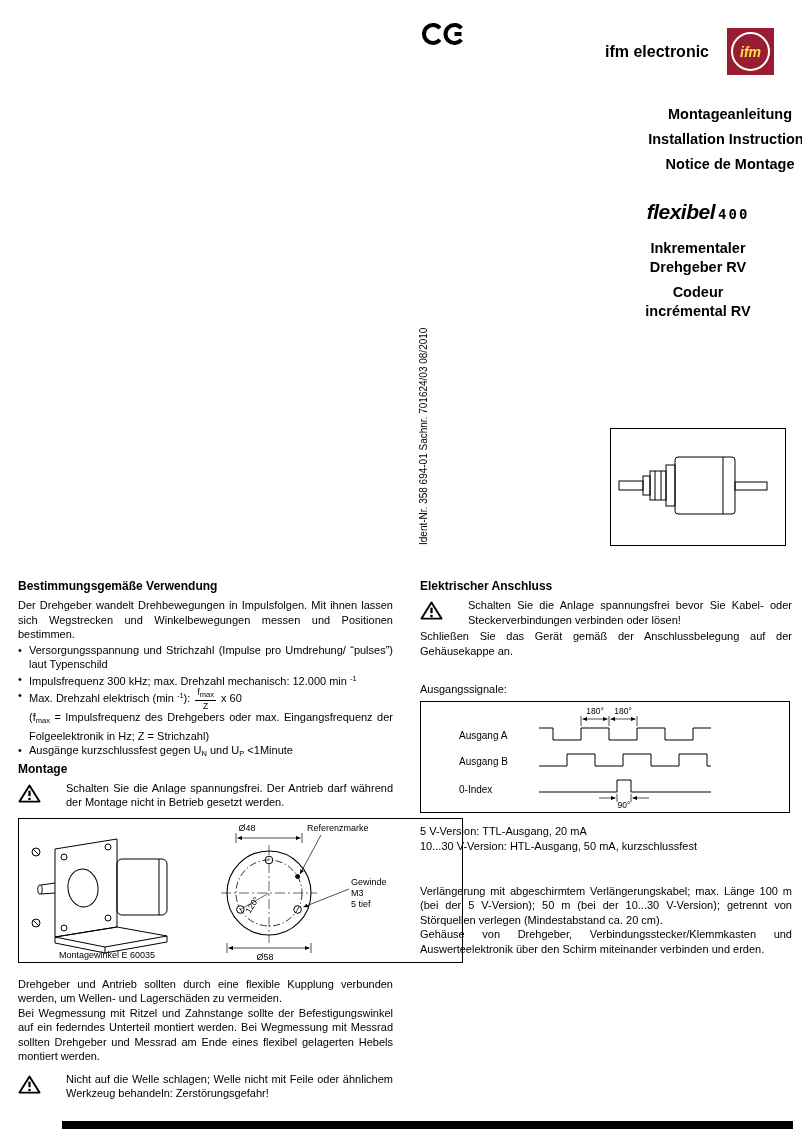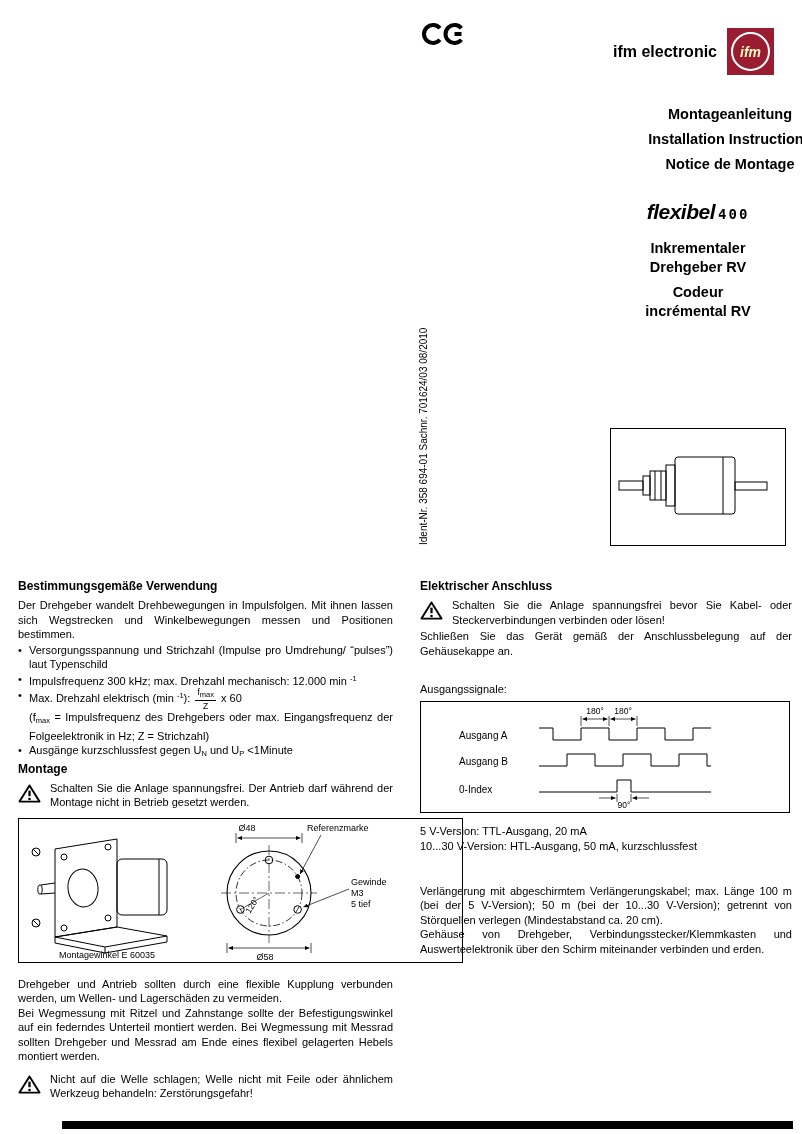--- a/index.html
+++ b/index.html
@@ -5,24 +5,24 @@
   html,body { margin:0; padding:0; background:#e8e8e8; }
   .page {
     position:relative; width:802px; height:1134px; background:#ffffff;
     font-family:"Liberation Sans", sans-serif; color:#000; overflow:hidden;
     margin:0 auto;
   }
   svg text { font-family:"Liberation Sans", sans-serif; fill:#000; }
 
   
   .ce-mark { position:absolute; left:422px; top:20px; }
-  .brand-row { position:absolute; top:28px; right:28px; display:flex; align-items:center; gap:10px; }
+  .brand-row { position:absolute; top:28px; right:28px; display:flex; align-items:center; gap:18px; }
   .brand-text { font-size:16px; font-weight:bold; }
   .ifm-logo { width:47px; height:47px; background:#9a1c30; display:flex; align-items:center; justify-content:center; }
-  .ifm-circle { width:35px; height:35px; border:2px solid #fff; border-radius:50%; color:#fef9c3;
+  .ifm-circle { width:35px; height:35px; border:2px solid #fff; border-radius:50%; color:#fde047;
     font-style:italic; font-weight:bold; font-size:14px; display:flex; align-items:center; justify-content:center; }
 
   .doc-titles { position:absolute; left:632px; top:106px; width:196px; text-align:center;
     font-weight:bold; font-size:14.5px; }
   .doc-titles div { margin-bottom:9px; }
 
   .efector { position:absolute; left:622px; top:200px; width:152px; text-align:center; white-space:nowrap; }
   .ef-main { font-style:italic; font-weight:bold; font-size:21px; letter-spacing:-0.5px; }
   .ef-suffix { font-weight:bold; font-size:14px; letter-spacing:2px; margin-left:3px; font-family:"DejaVu Sans Mono", monospace; }
 
@@ -49,21 +49,21 @@
 
   .bullets { margin-top:1px; }
   .li { position:relative; padding-left:11px; font-size:11px; line-height:14.5px; text-align:justify; }
   .li::before { content:"•"; position:absolute; left:0; top:0; }
   .note { font-size:11px; line-height:14.5px; }
 
   .frac { display:inline-block; text-align:center; vertical-align:-7px; line-height:1; margin:0 2px; }
   .frac .num { display:block; font-size:8.5px; border-bottom:1px solid #000; padding:0 2px 1px; }
   .frac .den { display:block; font-size:8.5px; padding-top:1px; }
 
-  .warning-row { display:flex; gap:9px; margin-top:4px; }
+  .warning-row { display:flex; gap:25px; margin-top:4px; }
   .warning-row .warn { flex:0 0 auto; margin-top:2px; }
   .warning-text { font-size:11px; line-height:14.5px; text-align:justify; }
   .warning-row.w2 { margin-top:8px; }
 
   .figure-box { border:1px solid #000; width:445px; box-sizing:border-box; margin-top:8px; font-size:0; }
   .p-after-fig { margin-top:14px !important; }
 
   .diagram-box { border:1px solid #000; width:370px; box-sizing:border-box; margin-top:4px; font-size:0; }
   .sig-label { margin-top:24px !important; text-align:left !important; }
   .version { text-align:left !important; line-height:15px; }

